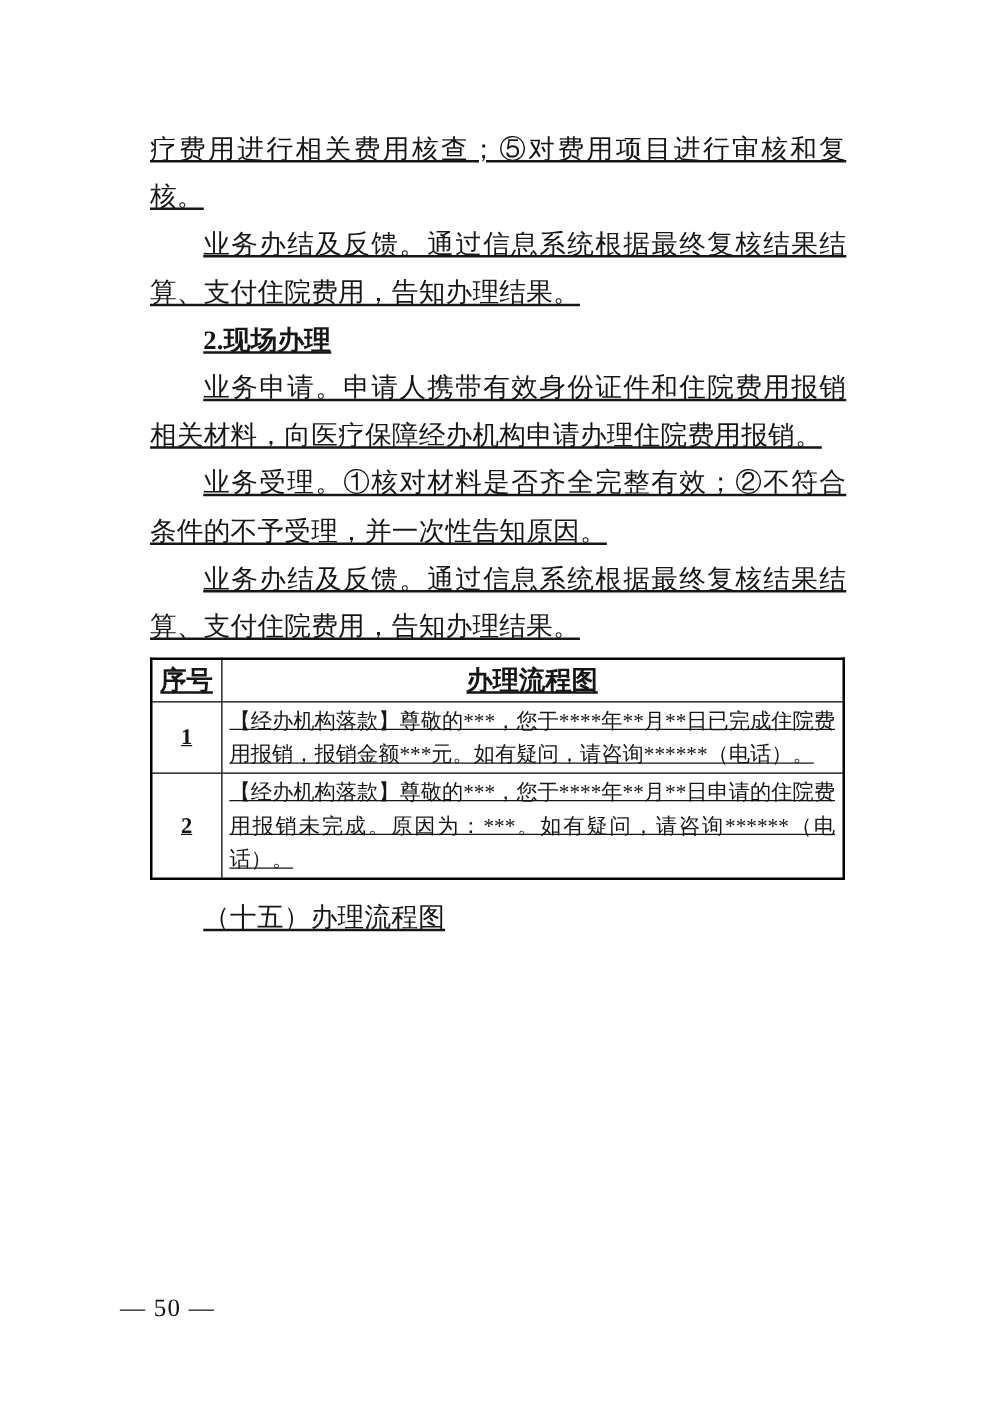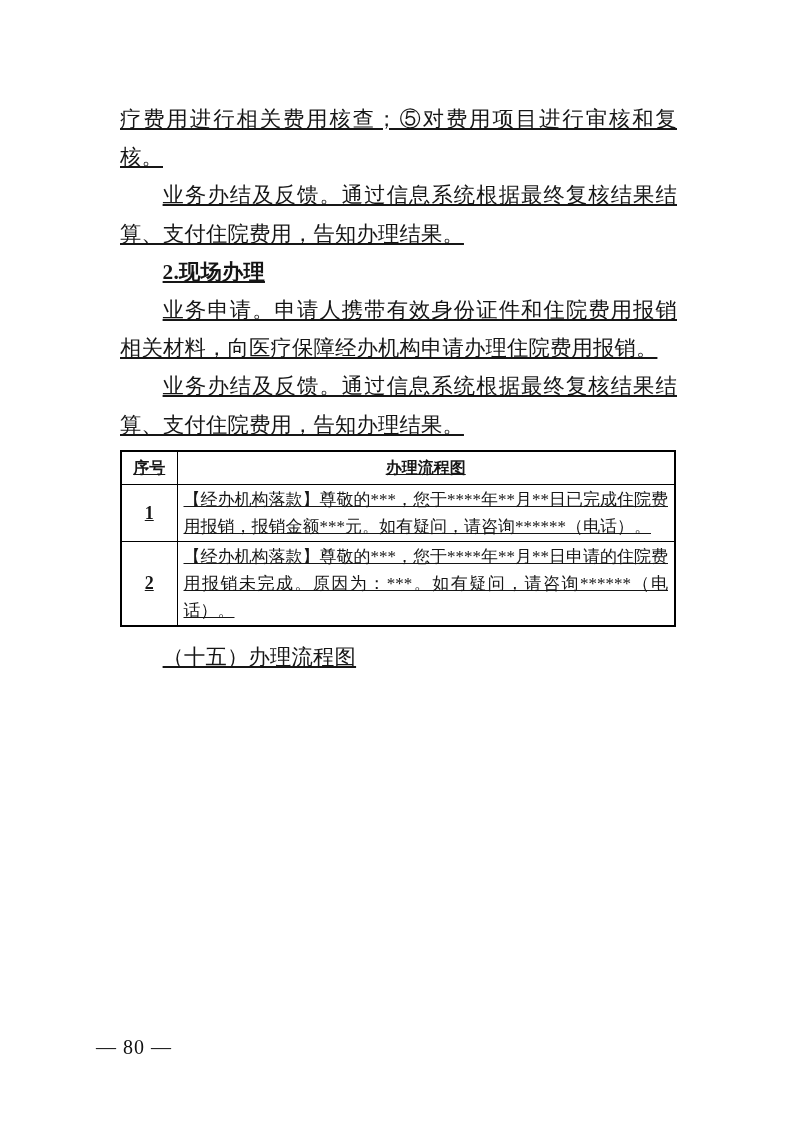--- a/index.html
+++ b/index.html
@@ -38,21 +38,21 @@
     table-layout: fixed;
     border: 2px solid #000;
   }
   table.msg th, table.msg td {
     border: 1px solid #000;
     font-family: "Liberation Serif", "DejaVu Serif", serif;
   }
   col.c-seq { width: 56px; }
   thead th {
     height: 34px;
-    font-size: 16px;
+    font-size: 21px;
     font-weight: bold;
     text-align: center;
     vertical-align: middle;
     padding: 0;
   }
   td.seq {
     text-align: center;
     vertical-align: middle;
     font-weight: bold;
     font-size: 18px;
@@ -84,20 +84,21 @@
 <div class="content">
 
   <p class="para">疗费用进行相关费用核查；⑤对费用项目进行审核和复核。</p>
 
   <p class="para indent">业务办结及反馈。通过信息系统根据最终复核结果结算、支付住院费用，告知办理结果。</p>
 
   <p class="para indent bold">2.现场办理</p>
 
   <p class="para indent">业务申请。申请人携带有效身份证件和住院费用报销相关材料，向医疗保障经办机构申请办理住院费用报销。</p>
 
+  <p class="para indent">业务受理。①核对材料是否齐全完整有效；②不符合条件的不予受理，并一次性告知原因。</p>
 
 
   <p class="para indent">业务办结及反馈。通过信息系统根据最终复核结果结算、支付住院费用，告知办理结果。</p>
 
 
   <table class="msg">
     <colgroup>
       <col class="c-seq">
       <col>
     </colgroup>
@@ -116,13 +117,13 @@
         <td class="seq">2</td>
         <td class="tpl">【经办机构落款】尊敬的***，您于****年**月**日申请的住院费用报销未完成。原因为：***。如有疑问，请咨询******（电话）。</td>
       </tr>
     </tbody>
   </table>
 
   <p class="para indent after-table">（十五）办理流程图</p>
 
 </div>
 
-<div class="footer">— 80 —</div>
+<div class="footer">— 50 —</div>
 
 </body></html>

